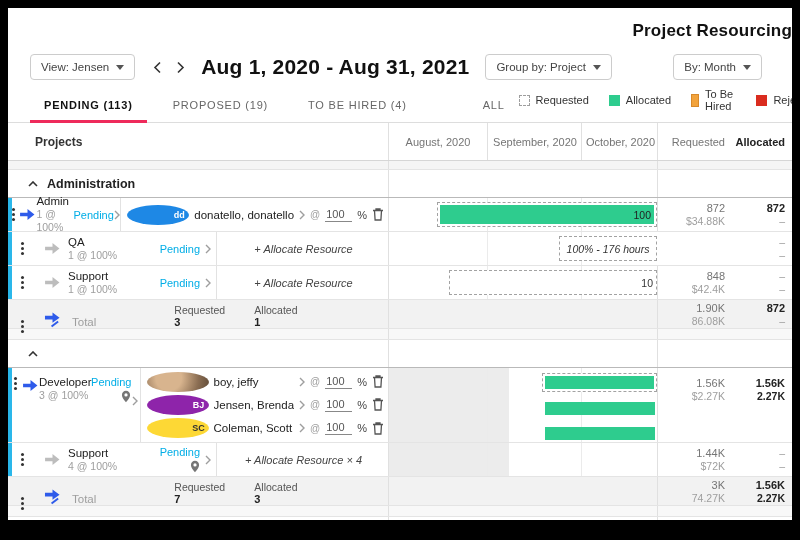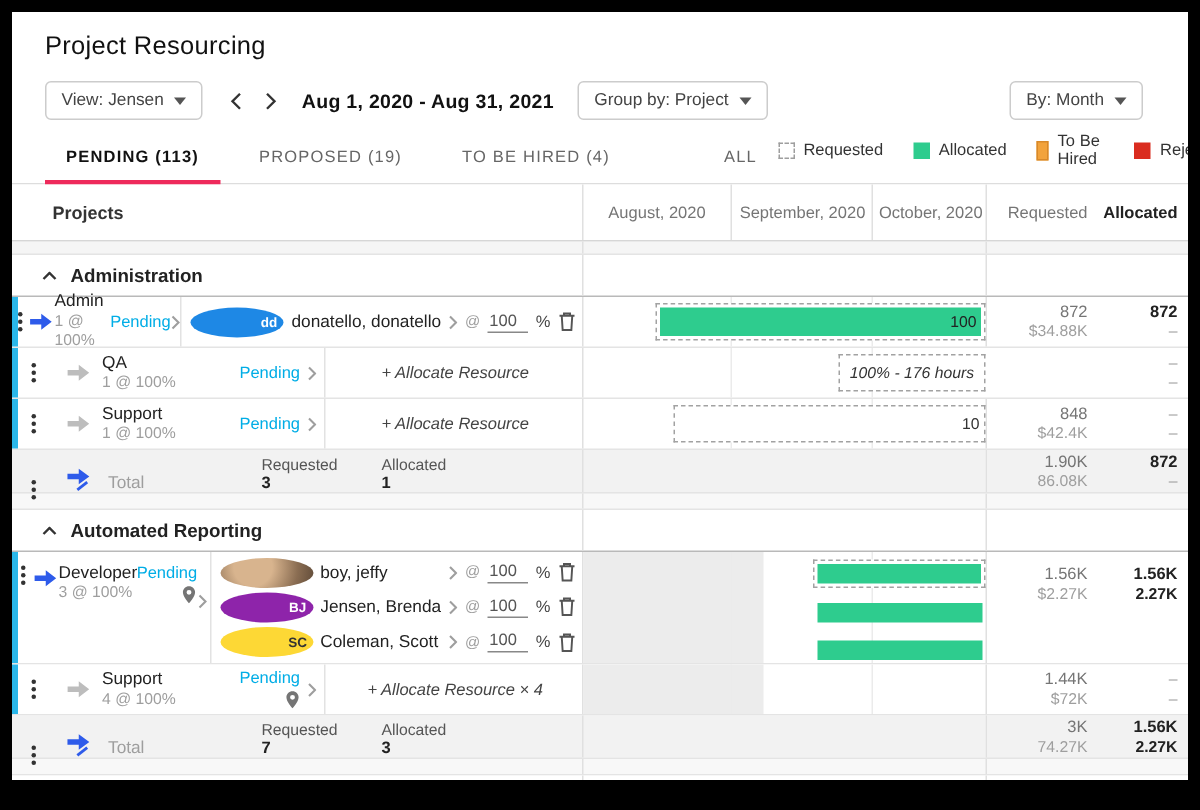--- a/index.html
+++ b/index.html
@@ -1,29 +1,29 @@
 <!DOCTYPE html>
 <html><head>
 <meta charset="utf-8">
 <style>
   html,body{margin:0;padding:0;}
   body{width:800px;height:540px;background:#000;position:relative;overflow:hidden;
        font-family:"Liberation Sans", sans-serif;}
   .app{position:absolute;left:8px;top:8px;width:784px;height:512px;background:#fff;overflow:hidden;}
 
   
-  .title{padding:13px 0 0 22px;font-size:17px;font-weight:normal;color:#111;letter-spacing:.2px;}
+  .title{padding:13px 0 0 22px;font-size:17px;font-weight:bold;color:#111;letter-spacing:.2px;text-align:right;}
   .toolbar{display:flex;align-items:center;margin:11px 22px 0 22px;height:30px;}
   .btn{display:inline-flex;align-items:center;gap:7px;border:1px solid #ccc;border-radius:4px;
        padding:6px 10px;font-size:11.5px;color:#444;background:#fff;cursor:pointer;}
   .caret{width:0;height:0;border-left:4px solid transparent;border-right:4px solid transparent;
          border-top:5px solid #555;display:inline-block;}
   .navarrows{display:flex;align-items:center;gap:14px;margin:0 16px 0 18px;}
   .navarrows svg{display:block;cursor:pointer;}
-  .daterange{font-size:13px;font-weight:bold;color:#111;margin-right:16px;letter-spacing:.2px;}
+  .daterange{font-size:21px;font-weight:bold;color:#111;margin-right:16px;letter-spacing:.2px;}
   .spacer{flex:1;}
 
   
   .tabsbar{display:flex;align-items:flex-end;margin-top:10px;border-bottom:1px solid #ddd;
            padding:0 22px;height:30px;}
   .tab{font-size:11px;letter-spacing:.8px;color:#666;padding:0 14px 11px 14px;position:relative;
        cursor:pointer;white-space:nowrap;}
   .tab.active{color:#111;font-weight:bold;}
   .tab.active::after{content:'';position:absolute;left:0;right:0;bottom:-1px;height:3px;background:#ee2a5b;}
   .legend{margin-left:auto;display:flex;align-items:center;gap:20px;padding-bottom:10px;}
@@ -388,21 +388,20 @@
       <div class="c-alloc"></div>
     </div>
 
   <div class="row ghdr">
     <div class="c-left">
       <span class="collapse">
           <svg width="10" height="6" viewBox="0 0 10 6">
             <polyline points="1,5 5,1 9,5" fill="none" stroke="#333" stroke-width="1.6"></polyline>
           </svg>
         </span>
-      <span class="gname">Automated Reporting</span>
     </div>
     <div class="c-chart"></div>
       <div class="c-req"></div>
       <div class="c-alloc"></div>
   </div>
 
   <div class="row prow tall">
     <div class="c-left">
       <div class="c-kebab" style="align-items:flex-start;padding-top:14px;box-sizing:border-box;">
           <span class="dots"></span>

